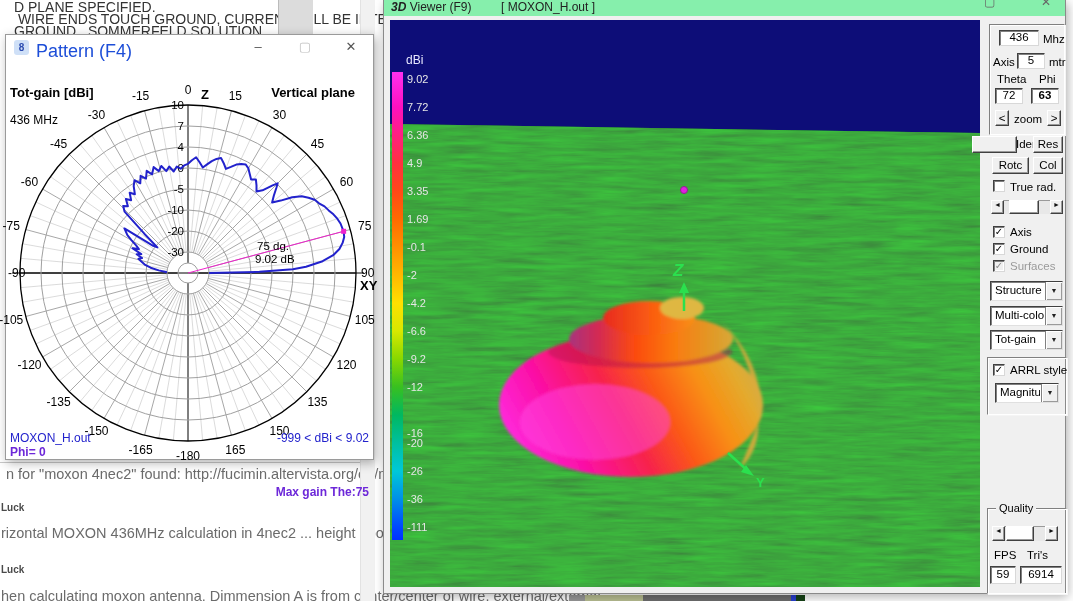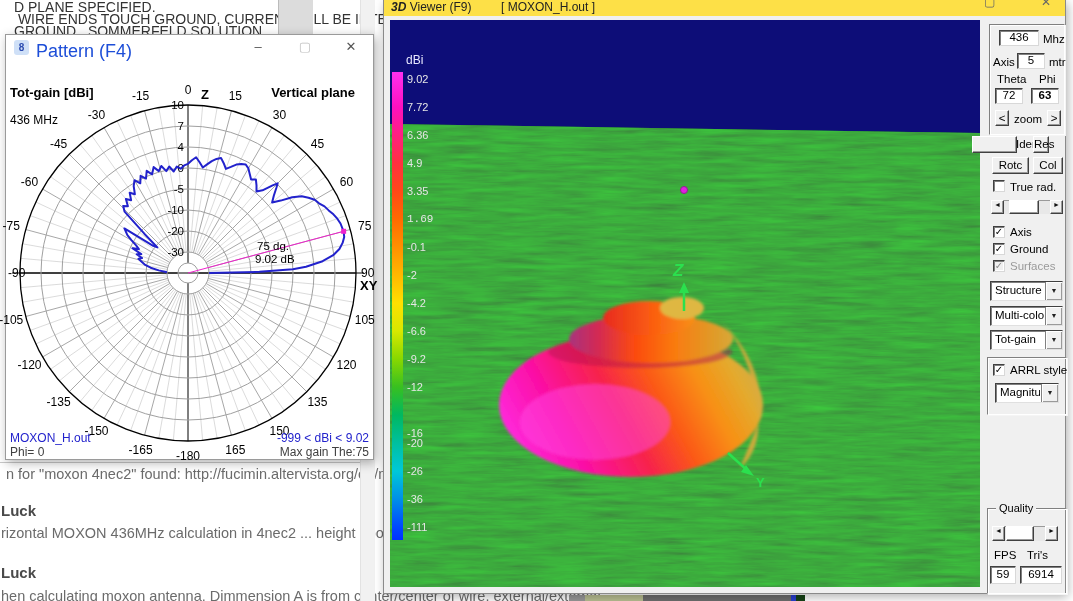--- a/index.html
+++ b/index.html
@@ -2,21 +2,21 @@
 <html><head>
 <meta charset="utf-8">
 <style>
   html,body{margin:0;padding:0;background:#fff;width:1073px;height:601px;overflow:hidden;
     font-family:"Liberation Sans",sans-serif;}
   
   #bg-console{position:absolute;left:14px;top:1px;font-size:14px;color:#333;line-height:12px;white-space:pre;}
   #bg-gray-frag{position:absolute;left:278px;top:0;width:34px;height:38px;background:#dcdcdc;border-left:1px solid #bbb;}
   #bg-inputline{position:absolute;left:0;top:450px;width:370px;height:12px;border-bottom:1px solid #c9c9c9;border-right:1px solid #c9c9c9;border-radius:0 0 8px 0;}
   .bg-text{position:absolute;color:#6b6b6b;font-size:14.5px;white-space:nowrap;}
-  .bg-head{position:absolute;color:#4a4a4a;font-size:15px;font-weight:bold;white-space:nowrap;}
+  .bg-head{position:absolute;color:#4a4a4a;font-size:10px;font-weight:bold;white-space:nowrap;}
   #bottom-strip{position:absolute;left:569px;top:595px;width:236px;height:6px;
     background:linear-gradient(to right,#999 0 16px,#b9bf92 16px 74px,#6e6e6e 74px 222px,#2a40d0 222px 227px,#174417 227px 236px);}
   #browser-scrollbar{position:absolute;left:360px;top:0;width:14px;height:601px;background:#f1f1f1;border-left:1px solid #e2e2e2;}
   #browser-scroll-thumb{position:absolute;left:2px;top:90px;width:10px;height:150px;background:#c8c8c8;border-radius:5px;}
   
   #pattern-window{position:absolute;left:5px;top:34px;width:369px;height:426px;background:#fff;
     border:1px solid #9a9a9a;box-shadow:2px 3px 10px rgba(0,0,0,.3);box-sizing:border-box;}
   #pattern-titlebar{position:absolute;left:0;top:0;right:0;height:26px;background:#fff;}
   #pattern-icon{position:absolute;left:8px;top:5px;width:15px;height:15px;border-radius:3px;background:#cfe0f7;
     color:#2b4bb0;font-size:10px;font-weight:bold;text-align:center;line-height:15px;}
@@ -24,26 +24,26 @@
   .cap-btn{position:absolute;top:3px;width:18px;height:18px;text-align:center;line-height:18px;font-size:13px;color:#555;}
   #pattern-menubar{position:absolute;left:0;top:26px;right:0;height:22px;background:#fff;}
   .menu-item{display:inline-block;margin-left:13px;font-size:12.5px;color:#3c3c3c;}
   .menu-item:first-child{margin-left:8px;}
   #plot-header-left{position:absolute;left:4px;top:50px;font-size:13px;font-weight:bold;color:#000;}
   #plot-header-right{position:absolute;right:18px;top:50px;font-size:13px;font-weight:bold;color:#000;}
   #plot-freq{position:absolute;left:4px;top:78px;font-size:12px;color:#000;}
   #polar-svg{position:absolute;left:0;top:48px;overflow:visible;}
   .foot-row{position:absolute;left:4px;right:4px;font-size:12px;white-space:nowrap;}
   .foot-blue{color:#2222cc;}
-  .foot-bold{font-weight:normal;color:#404040;}
+  .foot-bold{font-weight:bold;color:#6d28d9;margin-top:40px;}
   .fr{float:right;}
   
   #viewer-window{position:absolute;left:383px;top:0;width:683px;height:594px;background:#f0f0f0;
     border:1px solid #8a8a8a;border-top:none;box-shadow:2px 3px 10px rgba(0,0,0,.3);box-sizing:border-box;}
-  #viewer-titlebar{position:absolute;left:0;top:0;right:0;height:16px;background:#fde047;font-size:12px;color:#222;}
+  #viewer-titlebar{position:absolute;left:0;top:0;right:0;height:16px;background:#86efac;font-size:12px;color:#222;}
   #viewer-title-main{position:absolute;left:7px;top:0;}
   #viewer-title-main b{font-style:italic;}
   #viewer-title-file{position:absolute;left:117px;top:0;}
   .vcap{position:absolute;top:-5px;font-size:12px;color:#666;}
   #viewer-canvas{position:absolute;left:6px;top:20px;width:590px;height:567px;background:#0d0d78;
     box-shadow:inset 1px 1px 0 #707070,inset -1px -1px 0 #fff;}
   #colorbar{position:absolute;left:2px;top:52px;width:11px;height:468px;
     background:linear-gradient(to bottom,#ff30f0 0%,#ff10c0 7.5%,#ff2080 13.5%,#ff3040 19.4%,#ff4818 25.4%,
       #ff6a00 31.4%,#ff9000 37.4%,#ffb800 43.4%,#ffe000 49.4%,#d8e800 55.3%,#88d800 61.3%,#38c020 67.3%,
       #00b860 73.3%,#00c0a0 79.3%,#00c8d8 85.3%,#0090e8 91.2%,#0048ff 97.2%,#0030ff 100%);}
@@ -306,21 +306,21 @@
     </svg>
 
     <div id="colorbar"></div>
     <div id="colorbar-unit">dBi</div>
     <div id="colorbar-labels">
         <div class="cb-label" style="top: 53px;">9.02</div>
         <div class="cb-label" style="top: 81px;">7.72</div>
         <div class="cb-label" style="top: 109px;">6.36</div>
         <div class="cb-label" style="top: 137px;">4.9</div>
         <div class="cb-label" style="top: 165px;">3.35</div>
-        <div class="cb-label" style="top: 193px; font-family: Liberation Mono, monospace;">1.69</div>
+        <div class="cb-label" style="top: 193px;">1.69</div>
         <div class="cb-label" style="top: 221px;">-0.1</div>
         <div class="cb-label" style="top: 249px;">-2</div>
         <div class="cb-label" style="top: 277px;">-4.2</div>
         <div class="cb-label" style="top: 305px;">-6.6</div>
         <div class="cb-label" style="top: 333px;">-9.2</div>
         <div class="cb-label" style="top: 361px;">-12</div>
         <div class="cb-label" style="top: 389px; margin-top: 18px;">-16</div>
         <div class="cb-label" style="top: 417px;">-20</div>
         <div class="cb-label" style="top: 445px;">-26</div>
         <div class="cb-label" style="top: 473px;">-36</div>
@@ -337,21 +337,21 @@
     <div class="w95-label" style="left:665px;top:56px;">mtr</div>
     <div class="w95-label" style="left:613px;top:73px;">Theta</div>
     <div class="w95-label" style="left:655px;top:73px;">Phi</div>
     <div class="w95-input" style="left:611px;top:88px;width:28px;height:16px;">72</div>
     <div class="w95-input" style="left:647px;top:88px;width:28px;height:16px;font-weight:bold;">63</div>
     <div class="w95-btn" style="left:611px;top:110px;width:14px;height:16px;line-height:14px;">&lt;</div>
     <div class="w95-label" style="left:630px;top:113px;">zoom</div>
     <div class="w95-btn" style="left:663px;top:110px;width:14px;height:16px;line-height:14px;">&gt;</div>
 
     <div class="w95-btn" style="left:588px;top:136px;width:37px;height:17px;line-height:15px;padding-left:43px;">Ident</div>
-    <div class="w95-btn" style="left:649px;top:136px;width:16px;height:17px;line-height:15px;">Res</div>
+    <div class="w95-btn" style="left:649px;top:136px;width:30px;height:17px;line-height:15px;">Res</div>
     <div class="w95-btn" style="left:608px;top:157px;width:37px;height:17px;line-height:15px;">Rotc</div>
     <div class="w95-btn" style="left:649px;top:157px;width:30px;height:17px;line-height:15px;">Col</div>
 
     <div class="w95-check" style="left:609px;top:180px;"></div>
     <div class="w95-label" style="left:626px;top:181px;">True rad.</div>
 
     <div class="w95-scroll" style="left:607px;top:200px;width:72px;height:14px;">
       <div class="arrow" style="left:0;">◄</div>
       <div class="thumb" style="left:18px;width:30px;"></div>
       <div class="arrow" style="right:0;">►</div>

